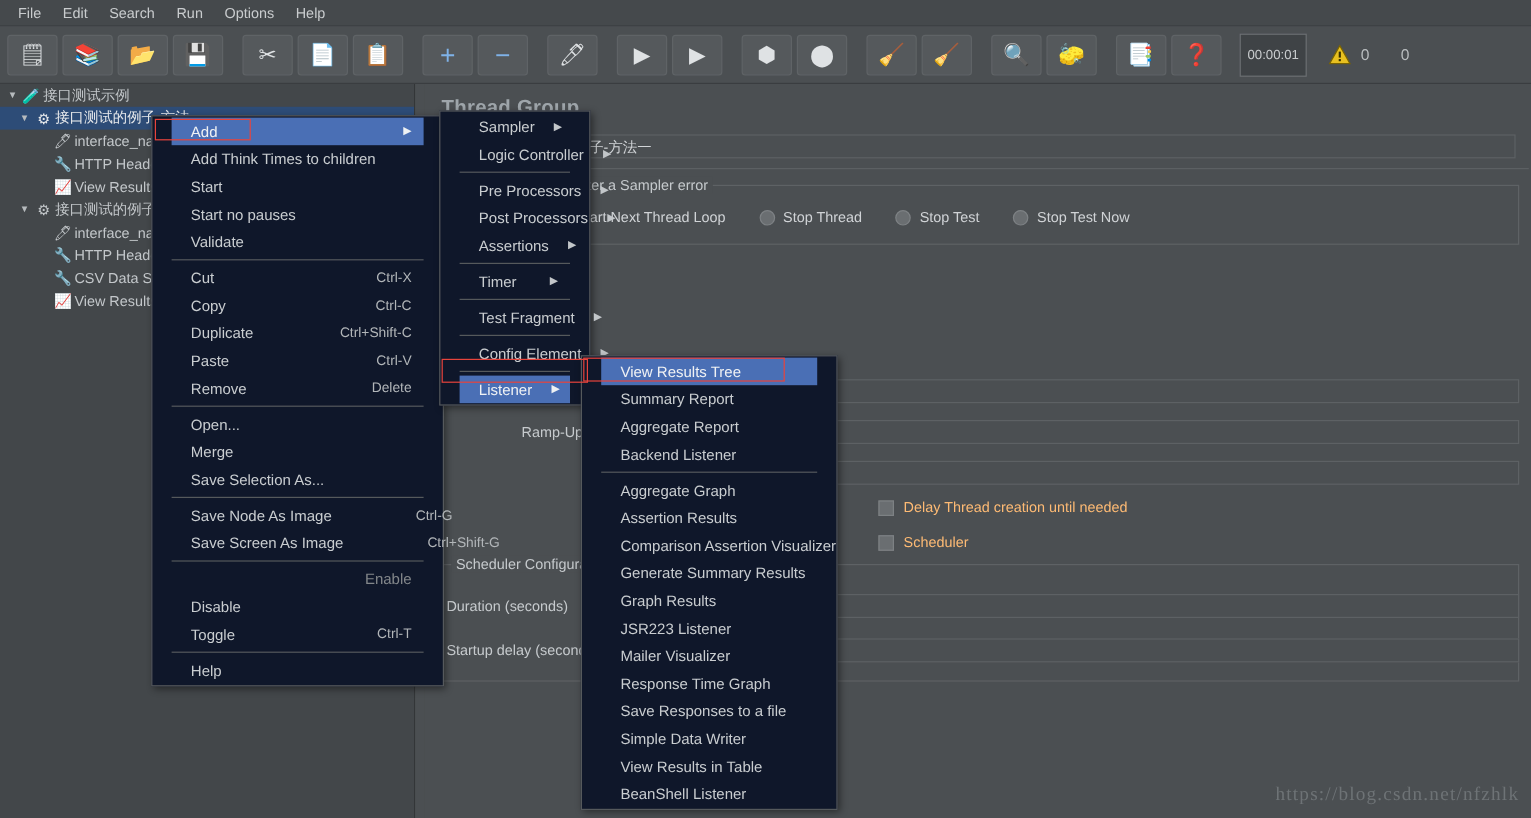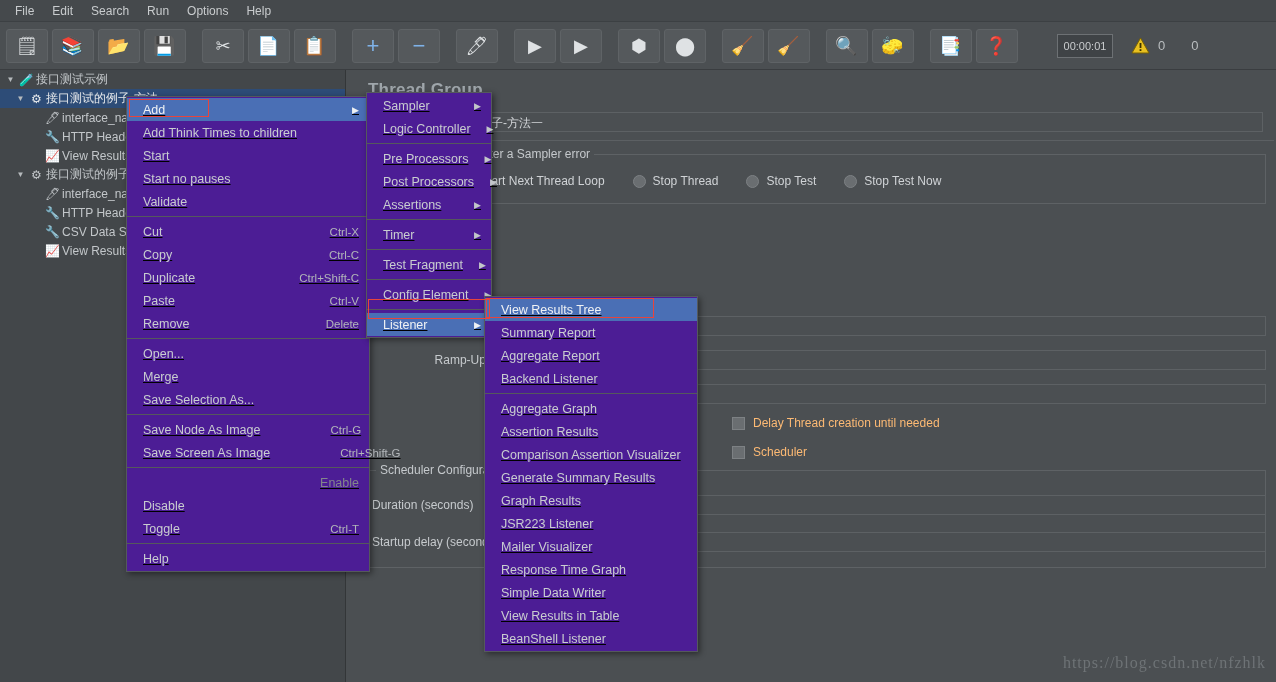--- a/index.html
+++ b/index.html
@@ -32,21 +32,21 @@
     background: #55595c; border: 1px solid #5f6366; border-radius: 3px;
     display: flex; align-items: center; justify-content: center;
     font-size: 17px; line-height: 1; color: #dfe2e4; cursor: default;
     flex: 0 0 auto;
   }
   .tbtn.sep-before { margin-left: 12px; }
   .tbtn .glyph { font-size: 18px; }
   .plusminus { color: #7fb2e8; font-size: 22px; font-weight: 300; }
 
   .timerbox {
-    margin-left: 35px; width: 56px; height: 24px; background: #3f4346;
+    margin-left: 11px; width: 56px; height: 36px; background: #3f4346;
     border: 1px solid #6d7174; color: #c9ccce; font-size: 11px;
     display: flex; align-items: center; justify-content: center;
     font-family: "Liberation Sans", sans-serif; flex: 0 0 auto;
   }
   .warncluster { display: flex; align-items: center; margin-left: 18px; flex: 0 0 auto; }
   .warncluster .cnt { color: #b9bdbf; font-size: 13px; margin-left: 8px; }
   .warncluster .cnt2 { color: #b9bdbf; font-size: 13px; margin-left: 26px; }
 
   
   .treepanel {
@@ -116,22 +116,22 @@
     width: 13px; height: 13px; background: #6a6e71; border: 1px solid #7d8184;
     margin-right: 8px; display:inline-block;
   }
   .inlinelbl { font-size:12px; color:#c6cacd; }
 
   .sched-frame { position:absolute; left:10px; top:400px; width:902px; height:98px; border:1px solid #5e6265;}
   .sched-legend { position:absolute; left:22px; top:393px; font-size:12px; color:#c5c9cc; background:#4b4f52; padding:0 4px;}
 
   
   .menu {
-    position: absolute; background: #4c1d95; border: 1px solid #55595c;
-    box-shadow: 2px 2px 6px rgba(0,0,0,.45); z-index: 40; padding: 1px 0; text-decoration: underline;
+    position: absolute; background: #0f172a; border: 1px solid #55595c;
+    box-shadow: 2px 2px 6px rgba(0,0,0,.45); z-index: 40; padding: 1px 16px;
   }
   .menu .row {
     display: flex; align-items: center; height: 23px; padding: 0 10px 0 16px;
     font-size: 12.5px; color: #c9cdd0; white-space: nowrap; cursor: default;
     position: relative;
   }
   .menu .row .lab { flex: 1; }
   .menu .row .acc { color: #b2b6b9; font-size: 11.5px; padding-left: 30px; margin-left: 40px; }
   .menu .row .arrow { font-size: 9px; color: #c2c6c9; padding-left: 16px; }
   .menu .row.hl { background: #4a6fb5; color: #f0f2f4; }
@@ -518,20 +518,23 @@
       <div class="row">
         <span class="lab">JSR223 Listener</span>
       </div>
       <div class="row">
         <span class="lab">Mailer Visualizer</span>
       </div>
       <div class="row">
         <span class="lab">Response Time Graph</span>
       </div>
       <div class="row">
+        <span class="lab">Save Responses to a file</span>
+      </div>
+      <div class="row">
         <span class="lab">Simple Data Writer</span>
       </div>
       <div class="row">
         <span class="lab">View Results in Table</span>
       </div>
       <div class="row">
         <span class="lab">BeanShell Listener</span>
       </div>
     </div>
 

